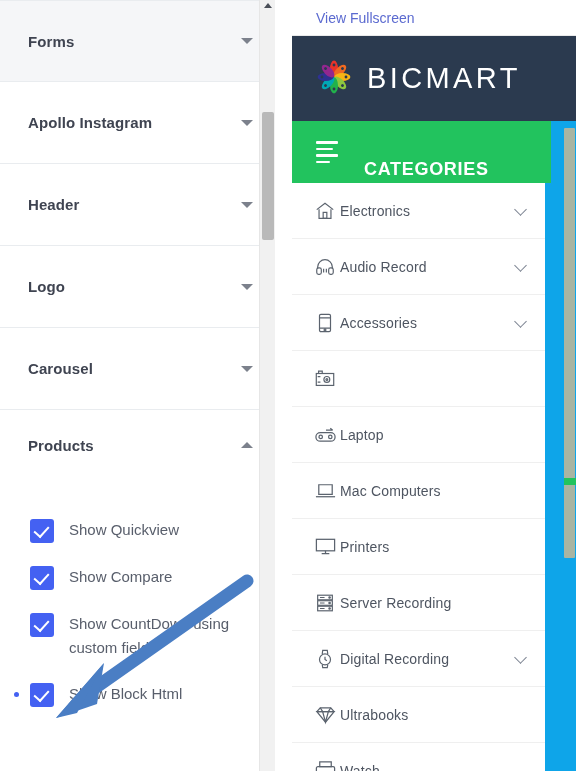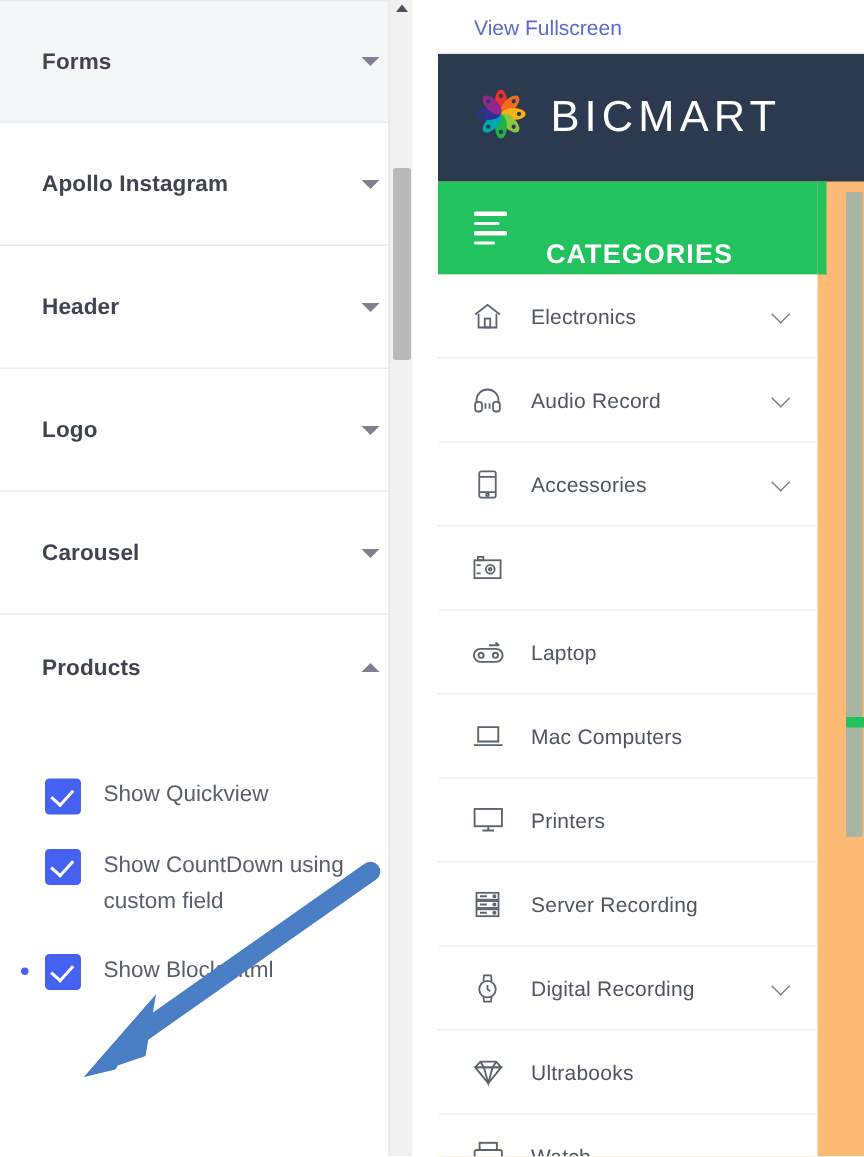--- a/index.html
+++ b/index.html
@@ -85,21 +85,21 @@
     border-bottom: 5px solid #4a4f58;
   }
   .lp-scroll-thumb {
     position: absolute; left: 2px; top: 112px;
     width: 12px; height: 128px; background: #b9b9b9; border-radius: 2px;
   }
 
   
   .preview {
     position: absolute; left: 292px; top: 0; width: 284px; height: 771px;
-    background: #fdba74; overflow: hidden;
+    background: #0ea5e9; overflow: hidden;
   }
   .fullscreen-bar {
     height: 36px; background: #ffffff;
     display: flex; align-items: center; padding-left: 24px;
     border-bottom: 1px solid #eaeaea;
   }
   .fullscreen-link {
     font-size: 14px; color: #5b6ad0; cursor: pointer;
   }
   .brand-bar {
@@ -131,21 +131,21 @@
     padding: 0 14px 0 18px;
     border-bottom: 1px solid #efefef;
     cursor: pointer;
   }
   .cat-icon {
     width: 30px; height: 30px; flex: 0 0 auto;
     display: flex; align-items: center; justify-content: center;
     color: #5b636e;
   }
   .cat-label {
-    flex: 1; font-size: 14px; color: #4e5561; margin-left: 14px;
+    flex: 1; font-size: 14px; color: #4e5561; 
     letter-spacing: .15px; white-space: nowrap;
   }
   .chev {
     width: 9px; height: 9px; border: solid #7a8290;
     border-width: 0 1.8px 1.8px 0; transform: rotate(45deg);
     margin-right: 6px; margin-bottom: 3px;
   }
 
   
   .pv-scroll-track {
@@ -208,20 +208,24 @@
       <span class="caret up"></span>
     </div>
 
     <div class="check-list">
 
       <label class="check-item">
         <span class="cbox"></span>
         <span class="cbox-label">Show Quickview</span>
       </label>
 
+      <label class="check-item">
+        <span class="cbox"></span>
+        <span class="cbox-label">Show Compare</span>
+      </label>
 
       <label class="check-item">
         <span class="cbox"></span>
         <span class="cbox-label">Show CountDown using custom field</span>
       </label>
 
       <label class="check-item">
         <span class="blue-dot"></span>
         <span class="cbox"></span>
         <span class="cbox-label">Show Block Html</span>

